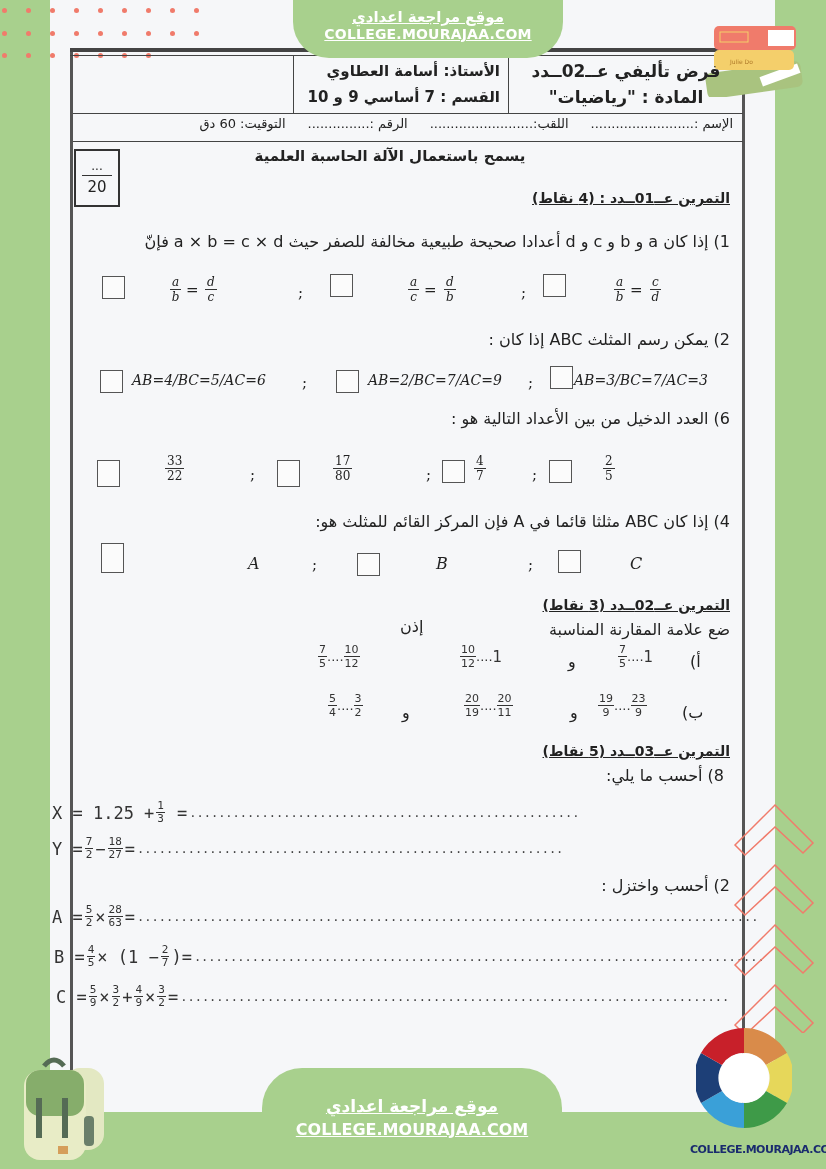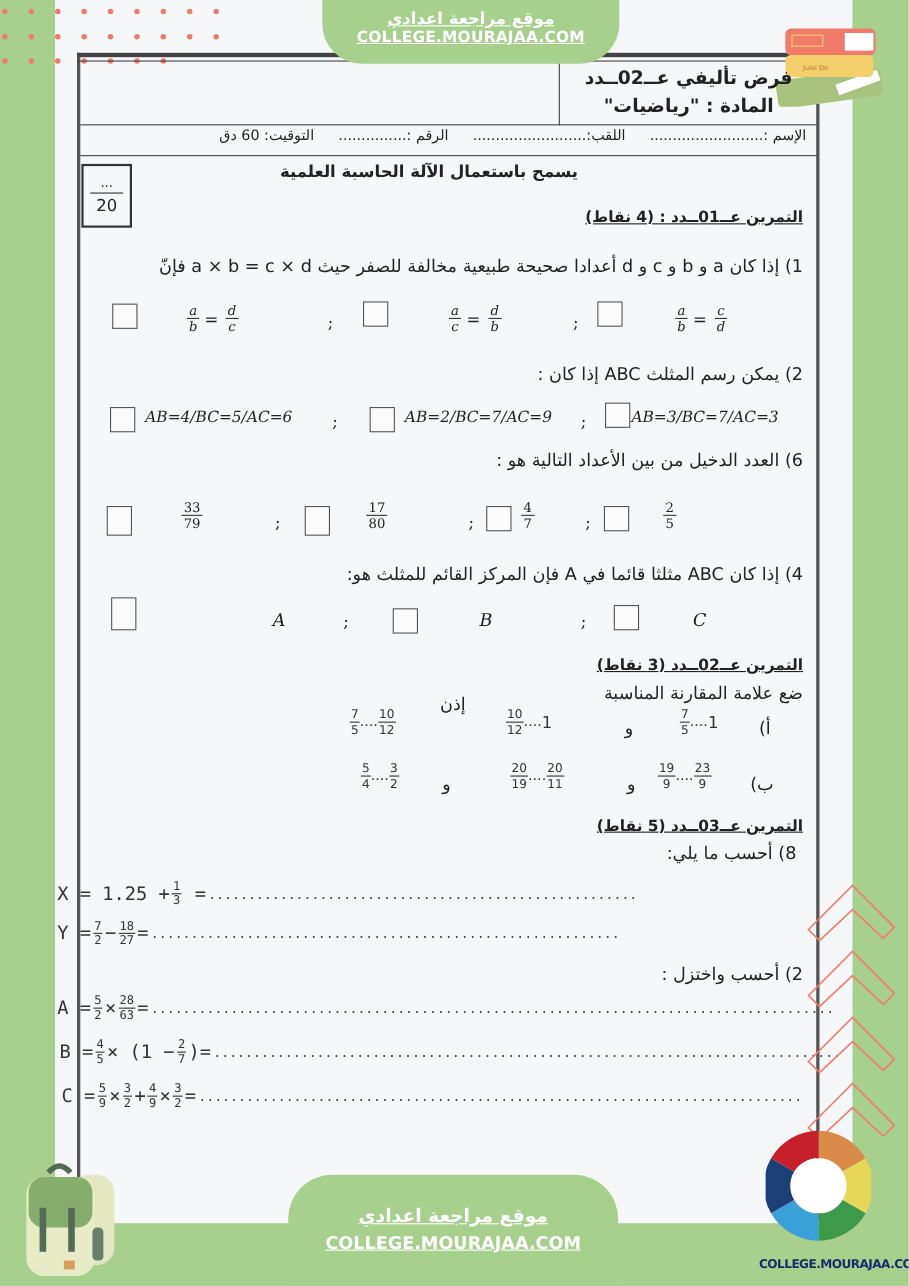--- a/index.html
+++ b/index.html
@@ -111,20 +111,24 @@
   <rect x="14" y="14" width="82" height="24" rx="5" fill="#f07b6b"></rect>
   <rect x="20" y="20" width="28" height="10" fill="none" stroke="#f4cf6b" stroke-width="1"></rect>
   <rect x="68" y="18" width="26" height="16" fill="#fff"></rect>
 </svg>
 
 <div class="header-table">
   <div class="hcell c2">
     <div>فرض تأليفي عــ02ــدد</div>
     <div>المادة : "رياضيات"</div>
   </div>
+  <div class="hcell c1">
+    <div>الأستاذ: أسامة العطاوي</div>
+    <div>القسم : 7 أساسي 9 و 10</div>
+  </div>
 </div>
 
 <div class="info-row">
   <span>الإسم :.........................</span>
   <span>اللقب:.........................</span>
   <span>الرقم :...............</span>
   <span>التوقيت: 60 دق</span>
 </div>
 
 <div class="score-box">
@@ -179,21 +183,21 @@
 <div class="chk" style="left:336px;top:370px"></div>
 <span class="opt-text" style="left:368px;top:372px">AB=2/BC=7/AC=9</span>
 <span class="semi" style="left:528px;top:374px">;</span>
 <div class="chk" style="left:550px;top:366px"></div>
 <span class="opt-text" style="left:574px;top:372px">AB=3/BC=7/AC=3</span>
 
 <div class="abs rtl q" style="right:96px;top:409px">6) العدد الدخيل من بين الأعداد التالية هو :</div>
 <div class="chk" style="left:97px;top:460px;height:27px"></div>
 <div class="frac" style="left:165px;top:454px">
     <span class="n">33</span>
-    <span>79</span>
+    <span>22</span>
   </div>
 <span class="semi" style="left:250px;top:466px">;</span>
 <div class="chk" style="left:277px;top:460px;height:27px"></div>
 <div class="frac" style="left:333px;top:454px">
     <span class="n">17</span>
     <span>80</span>
   </div>
 <span class="semi" style="left:426px;top:466px">;</span>
 <div class="chk" style="left:442px;top:460px"></div>
 <div class="frac" style="left:474px;top:454px">
@@ -231,21 +235,21 @@
 </div>
 <span class="abs rtl q" style="left:568px;top:652px">و</span>
 <div class="cmp" style="left:460px;top:643px">
   <span class="fr">
       <span class="n">10</span>
       <span>12</span>
     </span>
   <span>....</span>
     <span style="font-size:15px">1</span>
 </div>
-<span class="abs rtl q" style="left:400px;top:630px">إذن</span>
+<span class="abs rtl q" style="left:400px;top:617px">إذن</span>
 <div class="cmp" style="left:318px;top:643px">
   <span class="fr">
       <span class="n">7</span>
       <span>5</span>
     </span>
   <span>....</span>
   <span class="fr">
       <span class="n">10</span>
       <span>12</span>
     </span>

